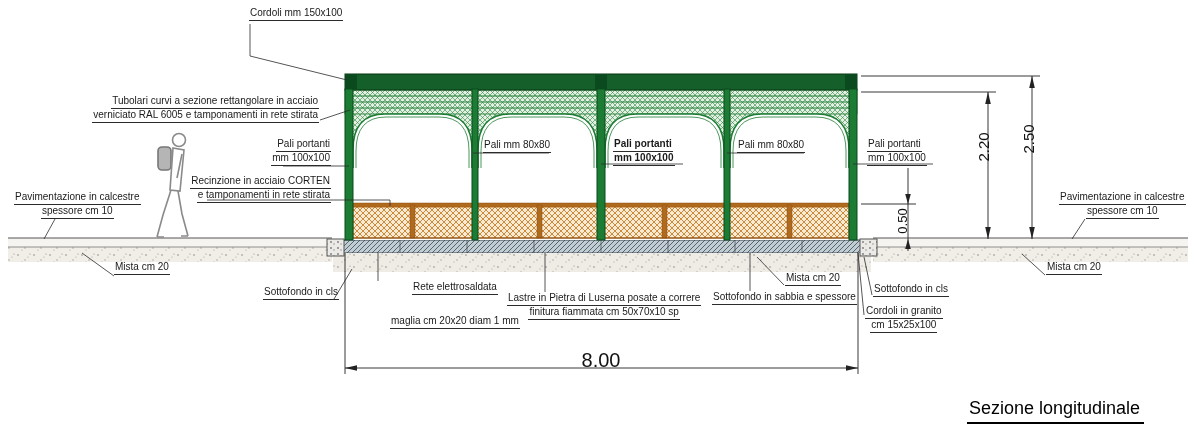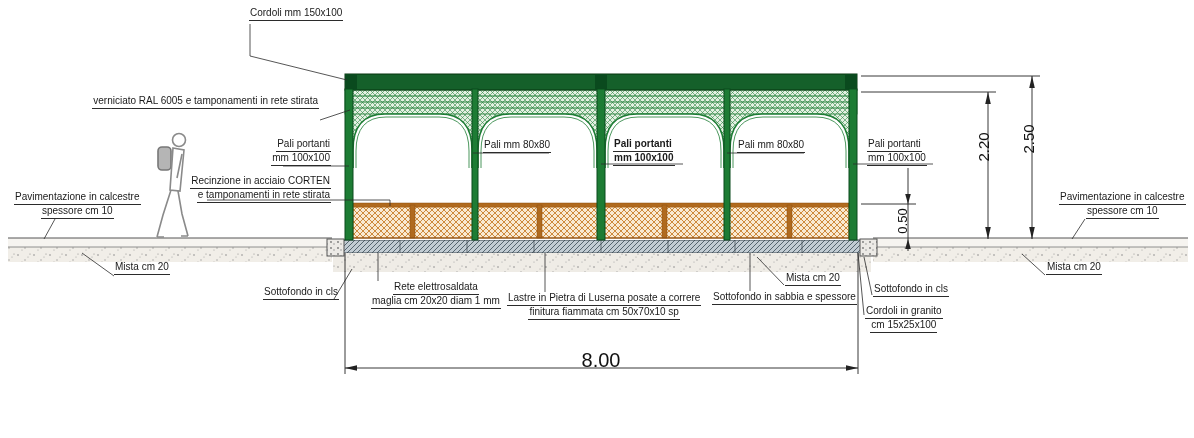--- a/index.html
+++ b/index.html
@@ -195,20 +195,21 @@
     <polygon points="908,204 905.2,194 910.8,194"></polygon>
     <polygon points="908,239 905.2,249 910.8,249"></polygon>
   </g>
 </svg>
 
 <div class="label" style="left:249px;top:7px;">
   <span>Cordoli mm 150x100</span>
 </div>
 
 <div class="label r" style="right:875px;top:95px;">
+  <span>Tubolari curvi a sezione rettangolare in acciaio</span>
   <span>verniciato RAL 6005 e tamponamenti in rete stirata</span>
 </div>
 
 <div class="label r" style="right:863px;top:138px;">
   <span>Pali portanti</span>
   <span>mm 100x100</span>
 </div>
 
 <div class="label" style="left:483px;top:139px;">
   <span>Pali mm 80x80</span>
@@ -244,21 +245,21 @@
 </div>
 
 <div class="label" style="left:114px;top:261px;">
   <span>Mista cm 20</span>
 </div>
 
 <div class="label" style="left:263px;top:286px;">
   <span>Sottofondo in cls</span>
 </div>
 
-<div class="label c" style="left:371px;top:281px;">
+<div class="label c" style="left:390px;top:281px;gap:20px;">
   <span>Rete elettrosaldata</span>
   <span>maglia cm 20x20 diam 1 mm</span>
 </div>
 
 <div class="label c" style="left:507px;top:292px;">
   <span>Lastre in Pietra di Luserna posate a correre</span>
   <span>finitura fiammata cm 50x70x10 sp</span>
 </div>
 
 <div class="label" style="left:712px;top:291px;">
@@ -280,14 +281,17 @@
 
 <div class="label" style="left:1046px;top:261px;">
   <span>Mista cm 20</span>
 </div>
 
 <div class="dim big" style="left:570px;top:349px;width:62px;">8.00</div>
 <div class="dim vert" style="left:1008px;top:131px;width:40px;height:16px;">2.50</div>
 <div class="dim vert" style="left:963px;top:139px;width:40px;height:16px;">2.20</div>
 <div class="dim vert small" style="left:883px;top:213px;width:40px;height:16px;">0.50</div>
 
+<div id="main-title">
+  <span>Sezione longitudinale</span>
+</div>
 
 </div>
 
 </body></html>

